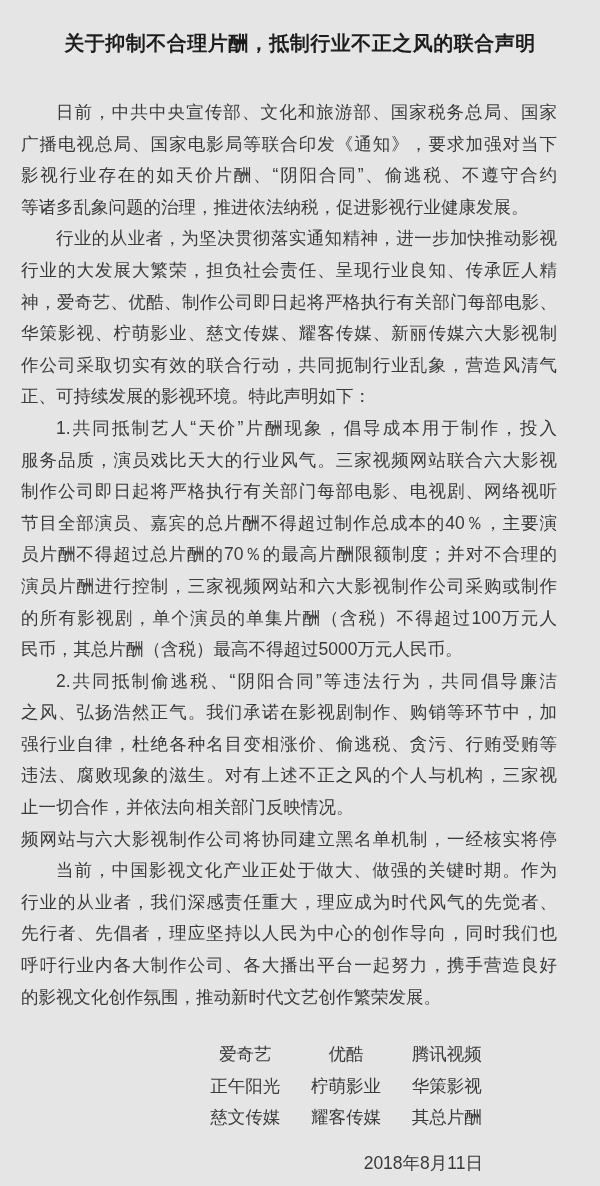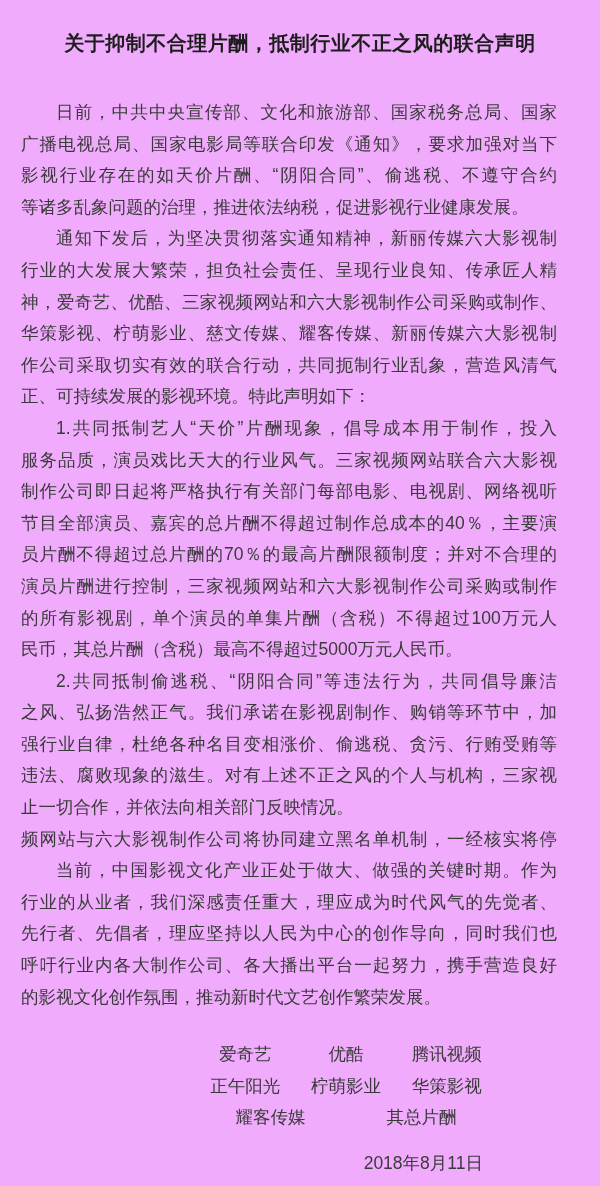--- a/index.html
+++ b/index.html
@@ -5,21 +5,21 @@
   html, body {
     margin: 0;
     padding: 0;
     background: #ffffff;
   }
   .page {
     position: relative;
     width: 600px;
     height: 1186px;
     margin: 0 auto;
-    background: #f0abfc;
+    background: #e5e5e5;
     font-family: "Liberation Sans", sans-serif;
     color: #383838;
     overflow: hidden;
   }
   .doc-title {
     margin: 0;
     padding-top: 31px;
     height: 24px;
     line-height: 24px;
     text-align: center;
@@ -83,23 +83,23 @@
 
 <div class="page">
   <h1 class="doc-title">关于抑制不合理片酬，抵制行业不正之风的联合声明</h1>
 
   <div class="doc-body">
 
   <div class="line first">日前，中共中央宣传部、文化和旅游部、国家税务总局、国家</div>
       <div class="line">广播电视总局、国家电影局等联合印发《通知》，要求加强对当下</div>
       <div class="line">影视行业存在的如天价片酬、“阴阳合同”、偷逃税、不遵守合约</div>
       <div class="line end">等诸多乱象问题的治理，推进依法纳税，促进影视行业健康发展。</div>
-      <div class="line first">通知下发后，为坚决贯彻落实通知精神，新丽传媒六大影视制</div>
+      <div class="line first">行业的从业者，为坚决贯彻落实通知精神，进一步加快推动影视</div>
       <div class="line">行业的大发展大繁荣，担负社会责任、呈现行业良知、传承匠人精</div>
-      <div class="line">神，爱奇艺、优酷、三家视频网站和六大影视制作公司采购或制作、</div>
+      <div class="line">神，爱奇艺、优酷、制作公司即日起将严格执行有关部门每部电影、</div>
       <div class="line">华策影视、柠萌影业、慈文传媒、耀客传媒、新丽传媒六大影视制</div>
       <div class="line">作公司采取切实有效的联合行动，共同扼制行业乱象，营造风清气</div>
       <div class="line end">正、可持续发展的影视环境。特此声明如下：</div>
       <div class="line first">1.共同抵制艺人“天价”片酬现象，倡导成本用于制作，投入</div>
       <div class="line">服务品质，演员戏比天大的行业风气。三家视频网站联合六大影视</div>
       <div class="line">制作公司即日起将严格执行有关部门每部电影、电视剧、网络视听</div>
       <div class="line">节目全部演员、嘉宾的总片酬不得超过制作总成本的40％，主要演</div>
       <div class="line">员片酬不得超过总片酬的70％的最高片酬限额制度；并对不合理的</div>
       <div class="line">演员片酬进行控制，三家视频网站和六大影视制作公司采购或制作</div>
       <div class="line">的所有影视剧，单个演员的单集片酬（含税）不得超过100万元人</div>
@@ -123,19 +123,20 @@
         <div class="sig-cell">爱奇艺</div>
         <div class="sig-cell">优酷</div>
         <div class="sig-cell">腾讯视频</div>
       </div>
       <div class="sig-row">
         <div class="sig-cell">正午阳光</div>
         <div class="sig-cell">柠萌影业</div>
         <div class="sig-cell">华策影视</div>
       </div>
       <div class="sig-row">
+        <div class="sig-cell">慈文传媒</div>
         <div class="sig-cell">耀客传媒</div>
         <div class="sig-cell">其总片酬</div>
       </div>
     </div>
 
   <div class="doc-date">2018年8月11日</div>
 </div>
 
 </body></html>

